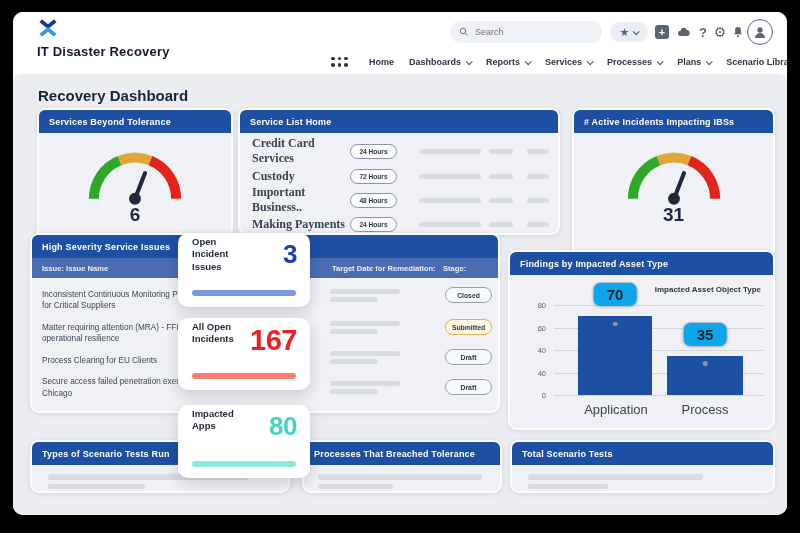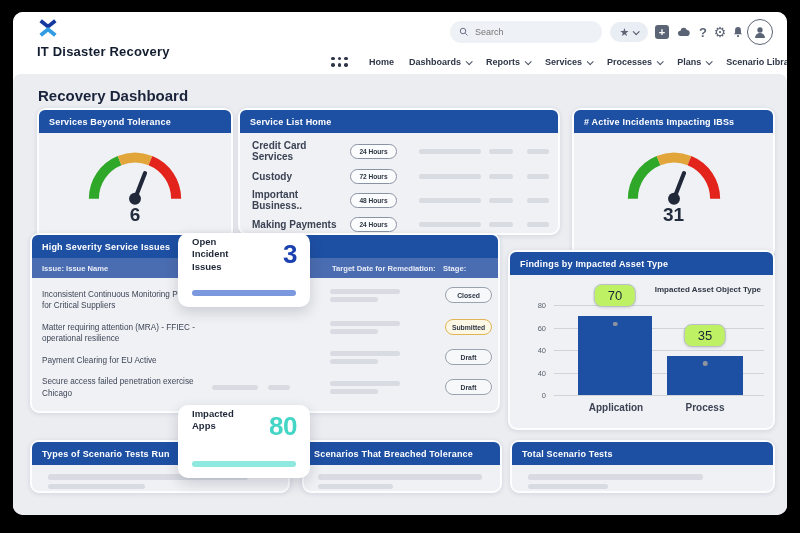--- a/index.html
+++ b/index.html
@@ -32,21 +32,21 @@
   .card { position:absolute; background:#f0f1f4; border:2px solid #fcfdfe; border-radius:9px; box-shadow:0 1px 5px rgba(25,35,65,.12); }
   .card-hd { height:23px; background:#1d4fa3; border-radius:6px 6px 0 0; display:flex; align-items:center; padding:0 10px; color:#fff; font-size:9px; font-weight:700; letter-spacing:.2px; white-space:nowrap; overflow:hidden; }
   .ph { position:absolute; background:#d8dbe1; border-radius:2.5px; }
 
   
   .gauge-wrap { display:flex; flex-direction:column; align-items:center; padding-top:9px; }
   .gauge-val { font-size:19px; font-weight:700; color:#232c3e; margin-top:-2px; }
 
   
   .svc-row { position:absolute; left:12px; right:8px; height:16px; display:flex; align-items:center; }
-  .svc-name { font-size:10px; font-weight:700; color:#3a4254; width:98px; }
+  .svc-name { font-size:12px; font-weight:700; color:#3a4254; width:98px;font-family:Liberation Serif, serif; }
   .hour-pill { width:47px; height:15px; border:1px solid #8a93a3; border-radius:8px; background:#fbfcfd; font-size:6.6px; font-weight:700; color:#2f3744; display:flex; align-items:center; justify-content:center; cursor:pointer; }
 
   
   .subhd { position:absolute; left:0; top:23px; width:100%; height:20px; background:#4a6cb0; display:flex; align-items:center; }
   .subhd span { font-size:7.6px; font-weight:600; color:#e8edf8; }
   .issue-item { font-size:8.2px; color:#3d4557; line-height:1.4; margin-bottom:10px; font-weight:500; }
   .stage-pill { position:absolute; left:413px; width:47px; height:16px; border:1.2px solid #9aa2b0; border-radius:9px; background:#f7f8fa; font-size:6.8px; font-weight:700; color:#2f3744; display:flex; align-items:center; justify-content:center; cursor:pointer; }
   .stage-pill.warn { border-color:#e0b452; background:#fdf7e6; }
 
   
@@ -55,23 +55,23 @@
   .kpi-value { position:absolute; right:13px; top:6px; font-weight:700; letter-spacing:-.5px; }
   .kpi-bar { position:absolute; left:14px; right:14px; bottom:11px; height:6px; border-radius:3px; }
 
   
   .legend { position:absolute; right:12px; top:33px; font-size:8px; font-weight:700; color:#2f3744; }
   .plot { position:absolute; left:44px; top:53px; width:210px; height:90px; }
   .gline { position:absolute; left:0; right:0; height:1px; background:#cfd3da; }
   .ytick { position:absolute; right:100%; margin-right:8px; transform:translateY(-50%); font-size:7.5px; color:#5a6270; }
   .bar-slot { position:absolute; bottom:0; height:100%; }
   .bar { position:absolute; bottom:0; left:0; width:100%; background:#1d4fa3; cursor:pointer; }
-  .callout { position:absolute; left:50%; transform:translateX(-50%); background:#bef264; border:1px solid #b9bfc9; border-radius:8px; padding:3px 13px; font-size:13px; font-weight:400; color:#1a2233; box-shadow:0 1px 3px rgba(0,0,0,.12); z-index:3; white-space:nowrap; }
+  .callout { position:absolute; left:50%; transform:translateX(-50%); background:#0ea5e9; border:1px solid #b9bfc9; border-radius:8px; padding:3px 13px; font-size:15px; font-weight:700; color:#1a2233; box-shadow:0 1px 3px rgba(0,0,0,.12); z-index:3; white-space:nowrap; }
   .cdot { position:absolute; left:50%; transform:translateX(-50%); width:4.5px; height:4.5px; border-radius:50%; background:#8d94a0; z-index:3; }
-  .xlab { position:absolute; top:150px; font-size:10px; font-weight:700; color:#3c4354; text-align:center; }
+  .xlab { position:absolute; top:150px; font-size:13px; font-weight:400; color:#3c4354; text-align:center; }
 </style>
 </head>
 <body>
 
 <div class="stage">
   <div class="window">
 
     <div class="hdr">
       <svg class="logo" viewBox="0 0 24 24">
         <path d="M4 4l8 6.5L20 4" fill="none" stroke="#16399e" stroke-width="4.2"></path>
@@ -232,21 +232,21 @@
             <span>High Severity Service Issues</span>
           </div>
         <div class="subhd">
           <span style="position:absolute; left:10px;">Issue: Issue Name</span>
           <span style="position:absolute; left:300px;">Target Date for Remediation:</span>
           <span style="position:absolute; left:411px;">Stage:</span>
         </div>
         <div style="position:absolute; left:10px; top:54px; width:172px;">
           <div class="issue-item">Inconsistent Continuous Monitoring Program for Critical Suppliers</div>
           <div class="issue-item">Matter requiring attention (MRA) - FFIEC - operational resilience</div>
-          <div class="issue-item">Payment Clearing for EU Active</div>
+          <div class="issue-item">Process Clearing for EU Clients</div>
           <div class="issue-item">Secure access failed penetration exercise Chicago</div>
         </div>
 
         <span class="ph" style="left:180px; top:58px; width:46px; height:5px;"></span>
         <span class="ph" style="left:236px; top:58px; width:22px; height:5px;"></span>
         <span class="ph" style="left:180px; top:150px; width:46px; height:5px;"></span>
         <span class="ph" style="left:236px; top:150px; width:22px; height:5px;"></span>
 
         <span class="ph" style="left:298px; top:54px; width:70px; height:4.5px;"></span>
         <span class="ph" style="left:298px; top:62px; width:48px; height:4.5px;"></span>
@@ -301,38 +301,43 @@
 
       <div class="card" style="left:17px; top:366px; width:260px; height:53px;">
         <div class="card-hd">
             <span>Types of Scenario Tests Run</span>
           </div>
         <span class="ph" style="left:16px; top:32px; width:200px; height:6px;"></span>
         <span class="ph" style="left:16px; top:42px; width:97px; height:5px;"></span>
       </div>
       <div class="card" style="left:289px; top:366px; width:200px; height:53px;">
         <div class="card-hd">
-            <span>Scenarios That Breached Tolerance</span>
+            <span>Processes That Breached Tolerance</span>
           </div>
         <span class="ph" style="left:14px; top:32px; width:164px; height:6px;"></span>
         <span class="ph" style="left:14px; top:42px; width:75px; height:5px;"></span>
       </div>
       <div class="card" style="left:497px; top:366px; width:265px; height:53px;">
         <div class="card-hd">
             <span>Total Scenario Tests</span>
           </div>
         <span class="ph" style="left:16px; top:32px; width:175px; height:6px;"></span>
         <span class="ph" style="left:16px; top:42px; width:80px; height:5px;"></span>
       </div>
 
       <div class="kpi" style="left:165px; top:159px; height:74px;">
         <div class="kpi-label">Open Incident Issues</div>
         <div class="kpi-value" style="font-size: 26px; color: rgb(27, 65, 176);">3</div>
         <div class="kpi-bar" style="background: rgb(123, 151, 221);"></div>
       </div>
+      <div class="kpi" style="left:165px; top:244px; height:72px;">
+        <div class="kpi-label">All Open Incidents</div>
+        <div class="kpi-value" style="font-size: 29px; color: rgb(240, 30, 30);">167</div>
+        <div class="kpi-bar" style="background: rgb(245, 125, 116);"></div>
+      </div>
       <div class="kpi" style="left:165px; top:331px; height:73px;">
         <div class="kpi-label">Impacted Apps</div>
         <div class="kpi-value" style="font-size: 26px; color: rgb(67, 214, 197);">80</div>
         <div class="kpi-bar" style="background: rgb(143, 233, 222);"></div>
       </div>
 
     </div>
   </div>
 </div>
 

